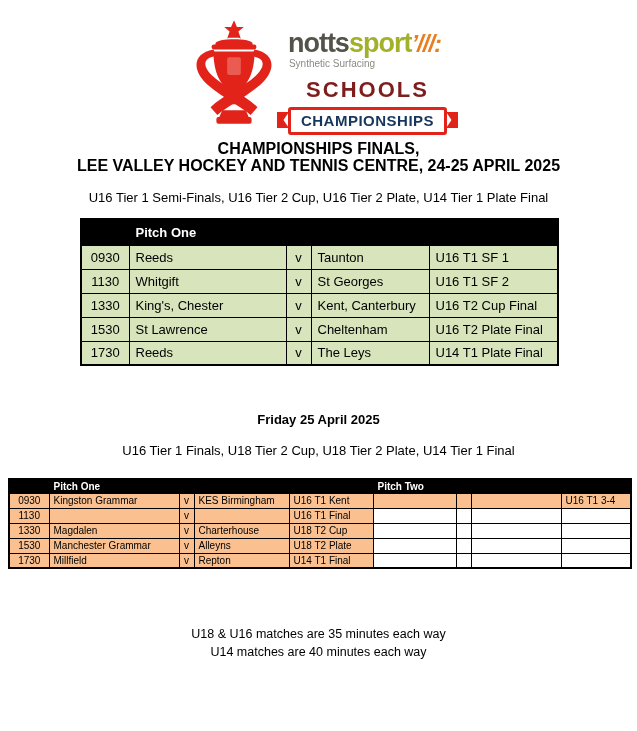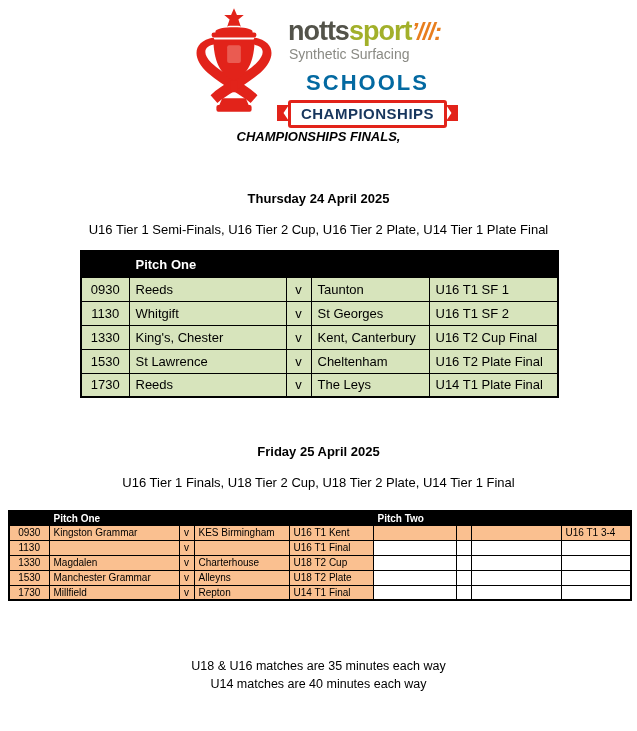--- a/index.html
+++ b/index.html
@@ -8,49 +8,49 @@
     width: 637px; height: 731px;
     font-family: "Liberation Sans", sans-serif;
     color: #000;
     overflow: hidden;
   }
   .page { width: 637px; height: 731px; position: relative; }
 
   
   .logo-row {
     display: flex; justify-content: center; align-items: flex-start;
-    padding-top: 8px; height: 112px;
+    padding-top: 8px; height: 112px; margin-top: 12px;
   }
   .trophy { width: 88px; height: 104px; flex: 0 0 auto; }
   .logo-text { margin-left: 10px; padding-top: 10px; }
   .wordmark { font-size: 27px; font-weight: bold; letter-spacing: -1px; line-height: 1; }
   .wm-notts { color: #53534a; }
   .wm-sport { color: #a2b02a; }
   .wm-marks { color: #e87e1e; font-style: italic; font-size: 24px; }
-  .tagline { font-size: 14px; color: #8a8a84; margin-top: 1px; margin-left: 1px; }
+  .tagline { font-size: 10px; color: #8a8a84; margin-top: 1px; margin-left: 1px; }
   .schools {
-    color: #0369a1; font-weight: bold; font-size: 22px; letter-spacing: 2px;
+    color: #7f1d1d; font-weight: bold; font-size: 22px; letter-spacing: 2px;
     text-align: center; margin-top: 8px;
   }
   .ribbon {
     position: relative; margin-top: 4px; background: #fff;
     border: 3px solid #e2231a; border-radius: 3px;
     padding: 2px 10px; text-align: right;
   }
   .ribbon .champ-label {
     color: #17365d; font-weight: bold; font-size: 15px; letter-spacing: 0.5px;
   }
   .ribbon::before, .ribbon::after {
     content: ""; position: absolute; top: 2px; width: 12px; height: 16px; background: #e2231a;
   }
   .ribbon::before { left: -14px; clip-path: polygon(0 0, 100% 0, 55% 50%, 100% 100%, 0 100%); }
   .ribbon::after  { right: -14px; clip-path: polygon(0 0, 100% 0, 100% 100%, 0 100%, 45% 50%); }
 
   
-  .doc-title { text-align: center; font-weight: bold; font-size: 13px; line-height: 17px; margin-top: 16px; font-style: italic; }
+  .doc-title { text-align: center; font-weight: bold; font-size: 16px; line-height: 17px; margin-top: 16px; }
   .day-heading { text-align: center; font-weight: bold; font-size: 13px; margin-top: 46px; }
   .day-subtitle { text-align: center; font-weight: normal; font-size: 13px; margin-top: 16px; }
 
   
   table { border-collapse: collapse; table-layout: fixed; }
   td { border: 1px solid #000; overflow: hidden; white-space: nowrap; }
 
   .t1 { margin: 13px 0 0 80px; width: 477px; border: 2px solid #000; font-size: 13px; }
   .t1 td { padding: 0 6px; height: 24px; }
   .t1 .hdr td { background: #000; color: #fff; font-weight: bold; height: 26px; }
@@ -100,23 +100,23 @@
       <div class="tagline">Synthetic Surfacing</div>
       <div class="schools">SCHOOLS</div>
       <div class="ribbon">
         <span class="champ-label">CHAMPIONSHIPS</span>
       </div>
     </div>
   </div>
 
   <div class="doc-title">
     <div>CHAMPIONSHIPS FINALS,</div>
+    <div>LEE VALLEY HOCKEY AND TENNIS CENTRE, 24-25 APRIL 2025</div>
   </div>
 
-  <div class="day-heading">Thursday 24 April 2025</div>
   <div class="day-subtitle">U16 Tier 1 Semi-Finals, U16 Tier 2 Cup, U16 Tier 2 Plate, U14 Tier 1 Plate Final</div>
 
   <table class="t1">
     <colgroup>
       <col style="width:48px">
         <col style="width:157px">
         <col style="width:25px">
         <col style="width:118px">
         <col style="width:129px">
     </colgroup>

